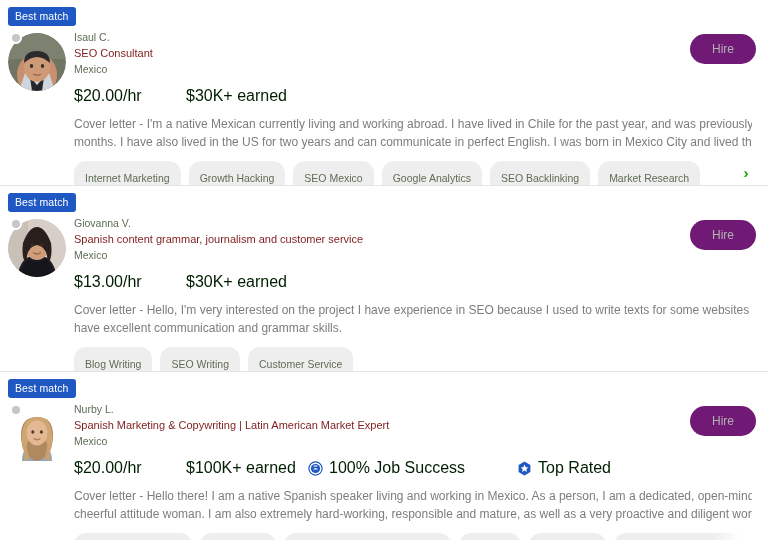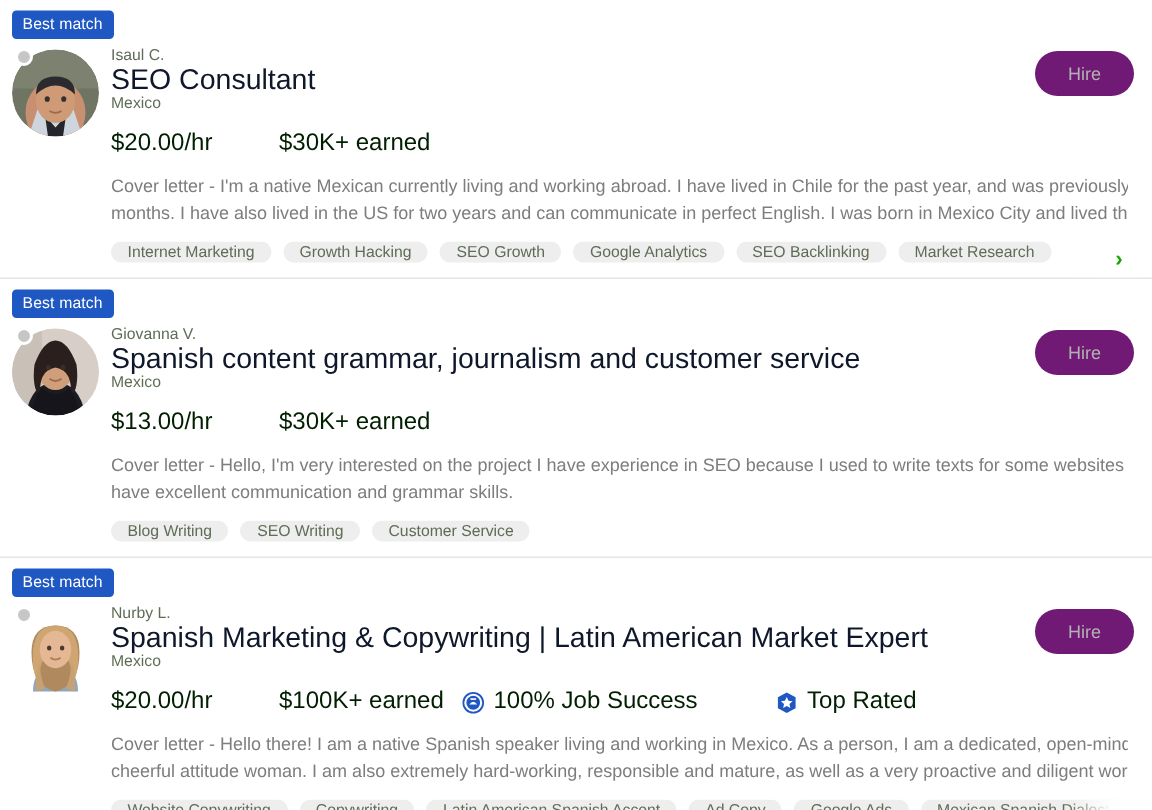--- a/index.html
+++ b/index.html
@@ -95,23 +95,23 @@
     min-width: 0;
     padding-top: 0px;
   }
   .fl-name {
     font-size: 10.5px;
     line-height: 13px;
     color: #5e6d55;
     margin: 0 0 1px 0;
   }
   .fl-title {
-    font-size: 19px;
+    font-size: 11px;
     line-height: 17px;
-    color: #0f172a;
+    color: #7f1d1d;
     margin: 0 0 1px 0;
     font-weight: 400;
   }
   .fl-location {
     font-size: 10.5px;
     line-height: 13px;
     color: #5e6d55;
     margin: 0 0 0 0;
   }
 
@@ -158,21 +158,21 @@
     align-items: center;
     flex-wrap: nowrap;
     white-space: nowrap;
   }
   .tag {
     background: #eeeeee;
     color: #5e6d55;
     border-radius: 12px;
     font-size: 10.5px;
     line-height: 14px;
-    padding: 0 11px;
+    padding: 10px 11px;
     white-space: nowrap;
     flex: 0 0 auto;
   }
   .tags-fade {
     position: absolute;
     right: 0;
     top: 0;
     height: 24px;
     width: 46px;
     background: linear-gradient(to right, rgba(255,255,255,0) 0%, #ffffff 62%);
@@ -254,21 +254,21 @@
 
         <div class="cover">
           <span class="ln">Cover letter - I'm a native Mexican currently living and working abroad. I have lived in Chile for the past year, and was previously living in Peru for six</span>
           <span class="ln">months. I have also lived in the US for two years and can communicate in perfect English. I was born in Mexico City and lived there for most if my life. I hav…</span>
         </div>
 
         <div class="tags-wrap">
           <div class="tags">
             <span class="tag">Internet Marketing</span>
             <span class="tag">Growth Hacking</span>
-            <span class="tag">SEO Growth</span>
+            <span class="tag">SEO Mexico</span>
             <span class="tag">Google Analytics</span>
             <span class="tag">SEO Backlinking</span>
             <span class="tag">Market Research</span>
 
           </div>
           <div class="tags-fade"></div>
           <div class="tags-arrow">›</div>
         </div>
       </div>
       <button class="hire-btn">Hire</button>

